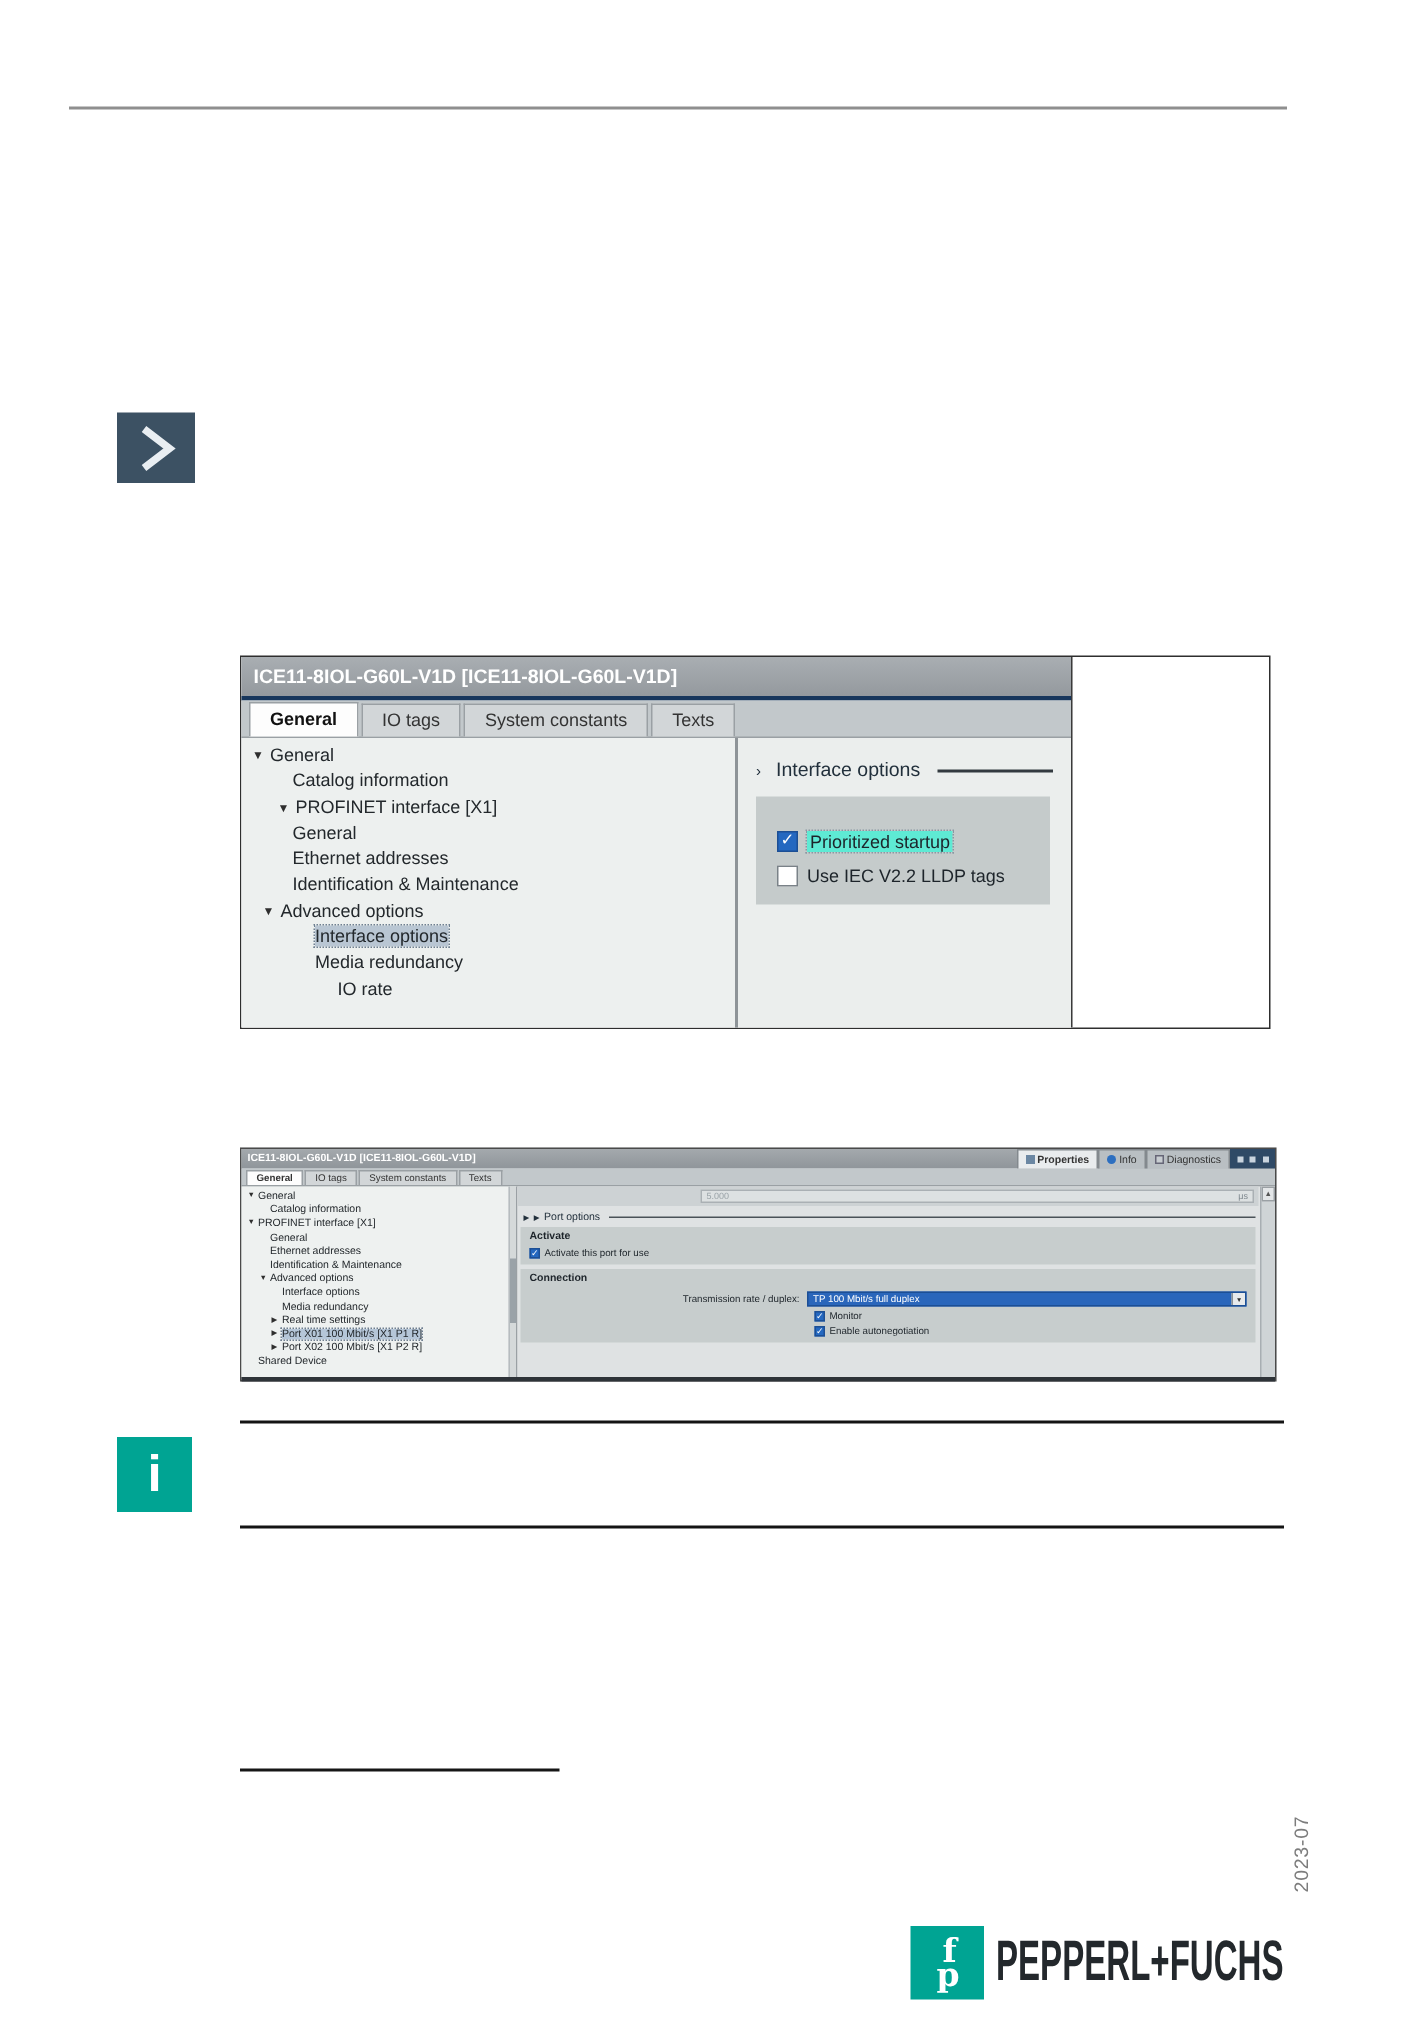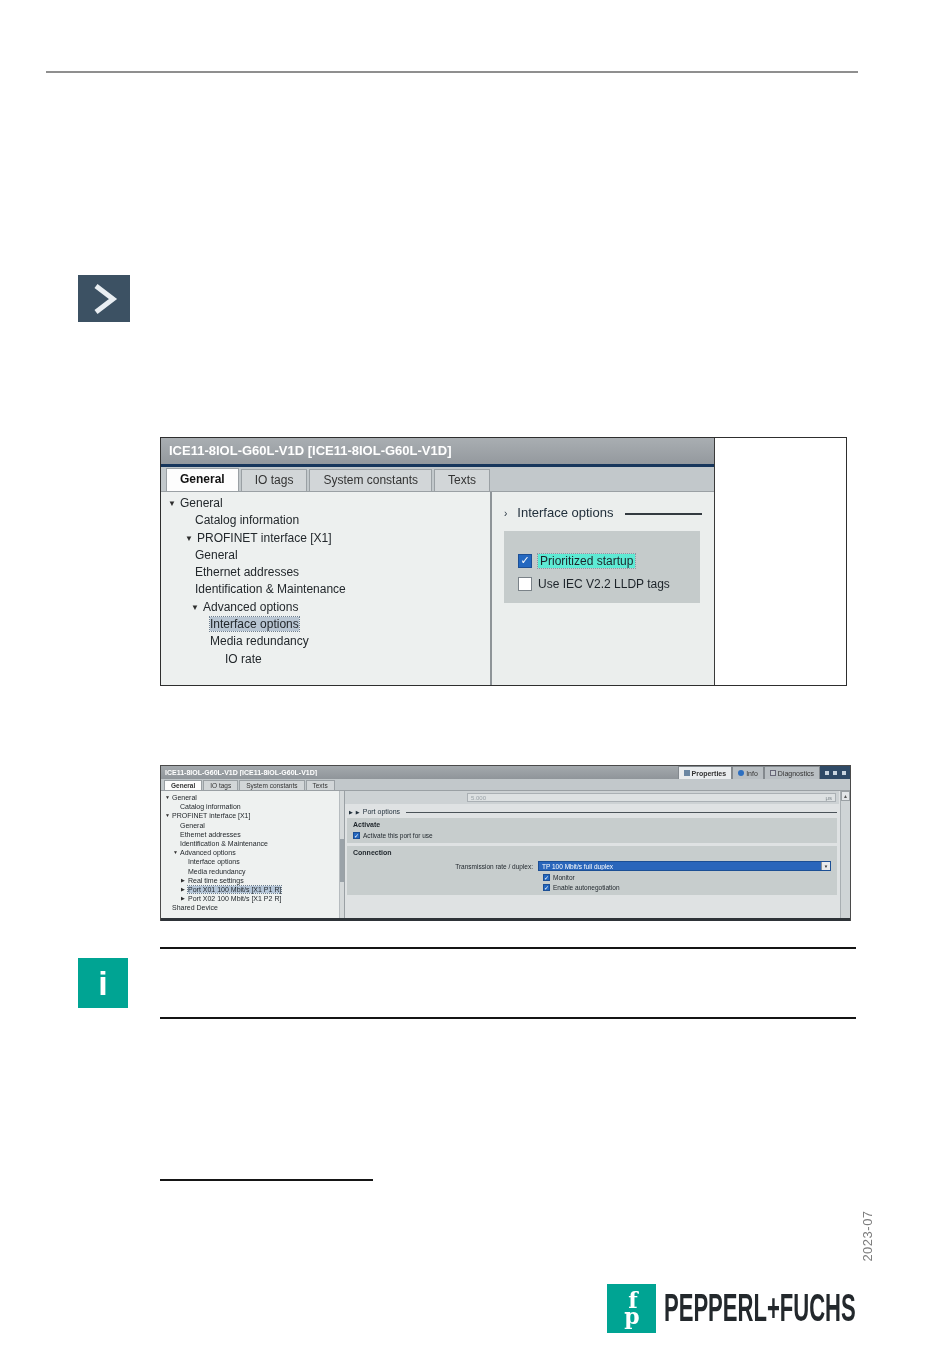--- a/index.html
+++ b/index.html
@@ -151,21 +151,21 @@
             </div>
             <div class="trow" style="padding-left: 22px;">
               <span class="arrow"></span><span class="lbl">General</span>
             </div>
             <div class="trow" style="padding-left: 22px;">
               <span class="arrow"></span><span class="lbl">Ethernet addresses</span>
             </div>
             <div class="trow" style="padding-left: 22px;">
               <span class="arrow"></span><span class="lbl">Identification &amp; Maintenance</span>
             </div>
-            <div class="trow" style="padding-left: 30px;">
+            <div class="trow" style="padding-left: 14px;">
               <span class="arrow">▼</span><span class="lbl">Advanced options</span>
             </div>
             <div class="trow selected" style="padding-left: 37px;">
               <span class="arrow"></span><span class="lbl">Interface options</span>
             </div>
             <div class="trow" style="padding-left: 37px;">
               <span class="arrow"></span><span class="lbl">Media redundancy</span>
             </div>
             <div class="trow" style="padding-left: 52px;">
               <span class="arrow"></span><span class="lbl">IO rate</span>

